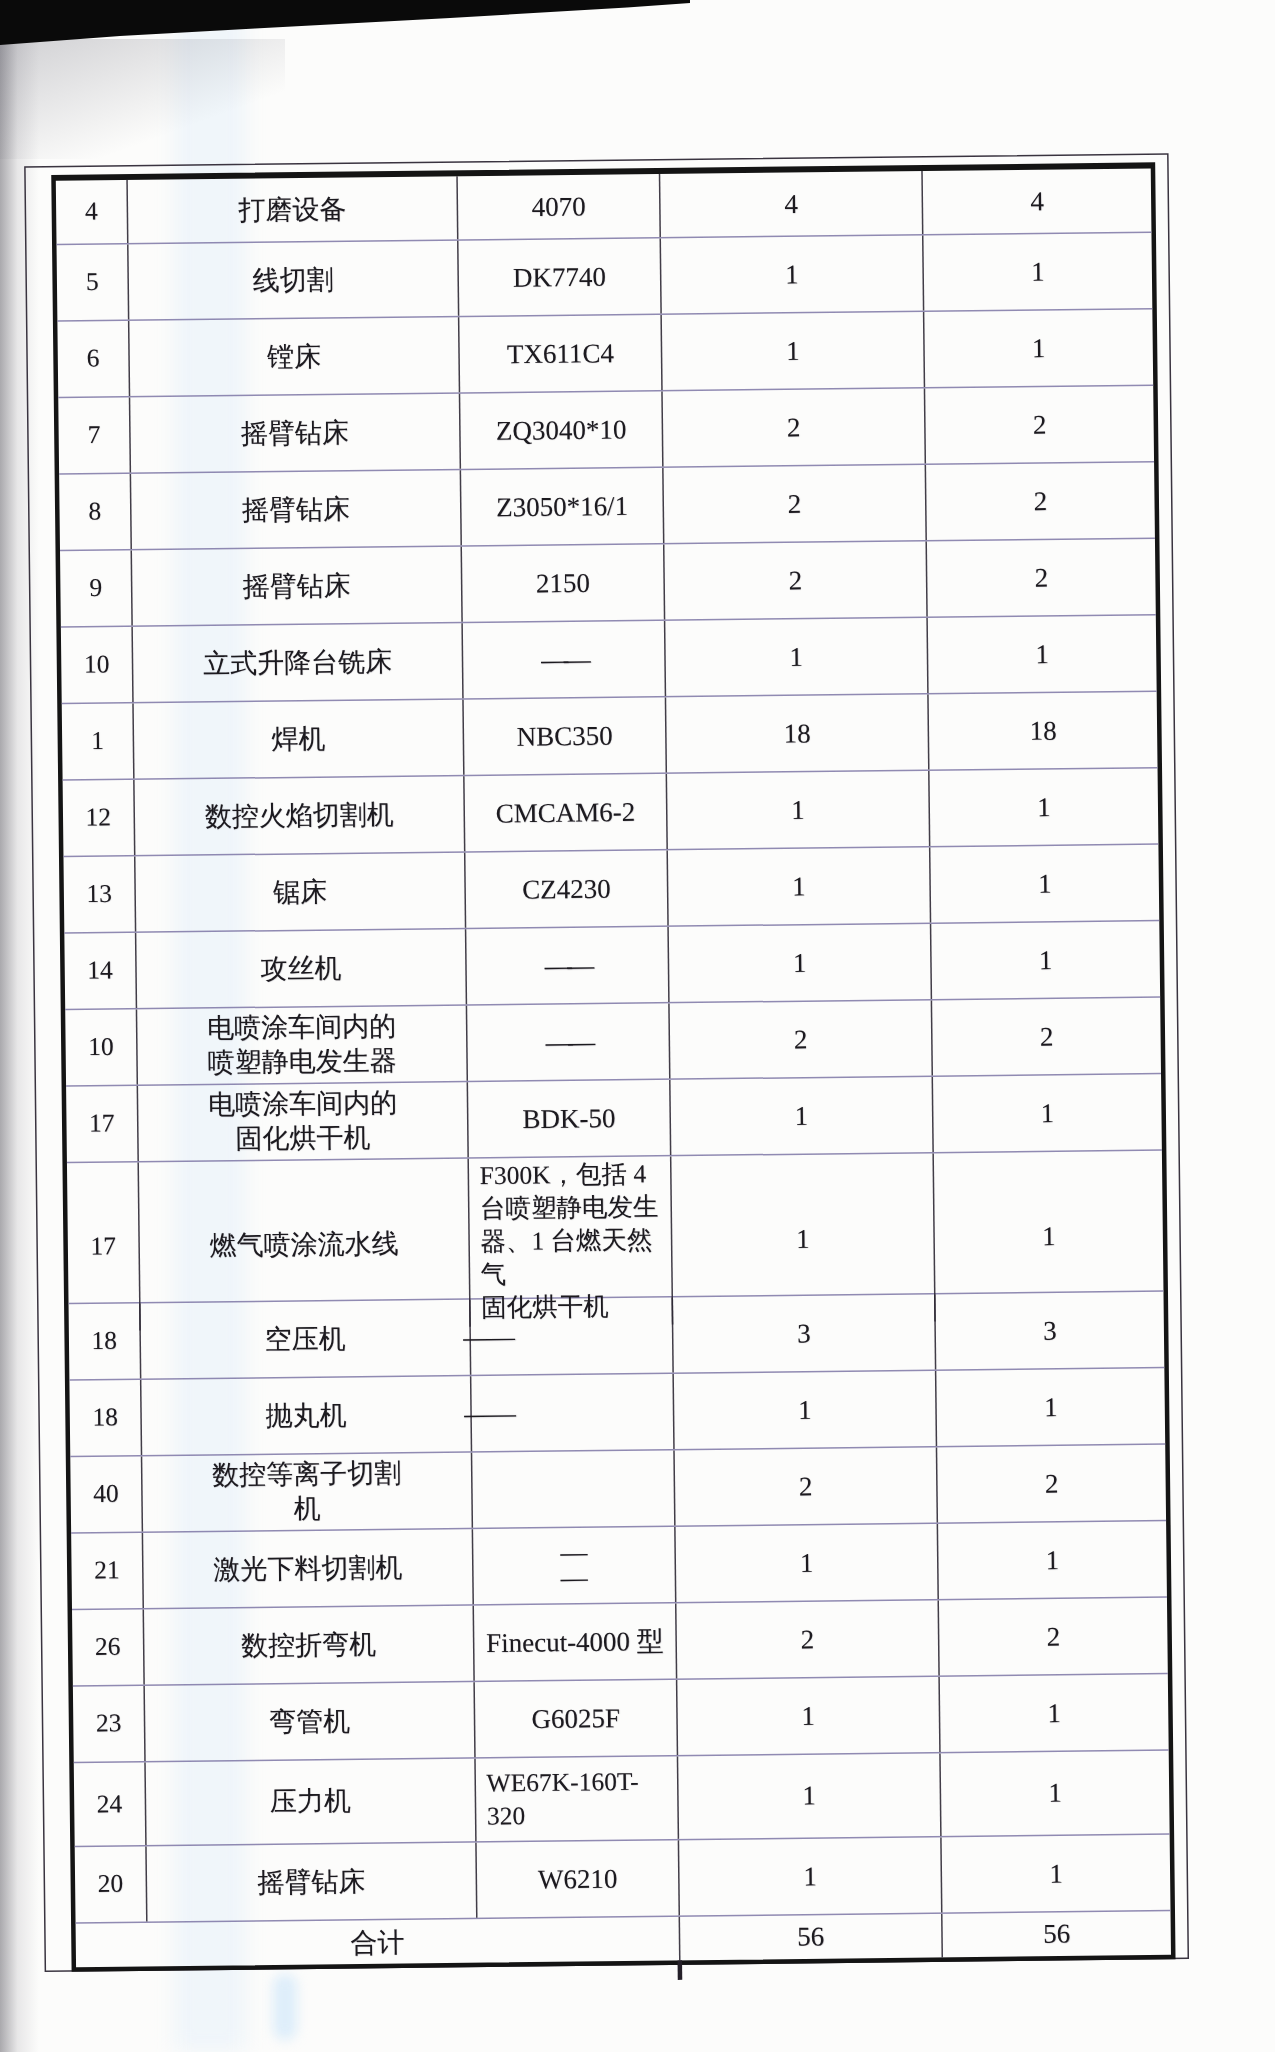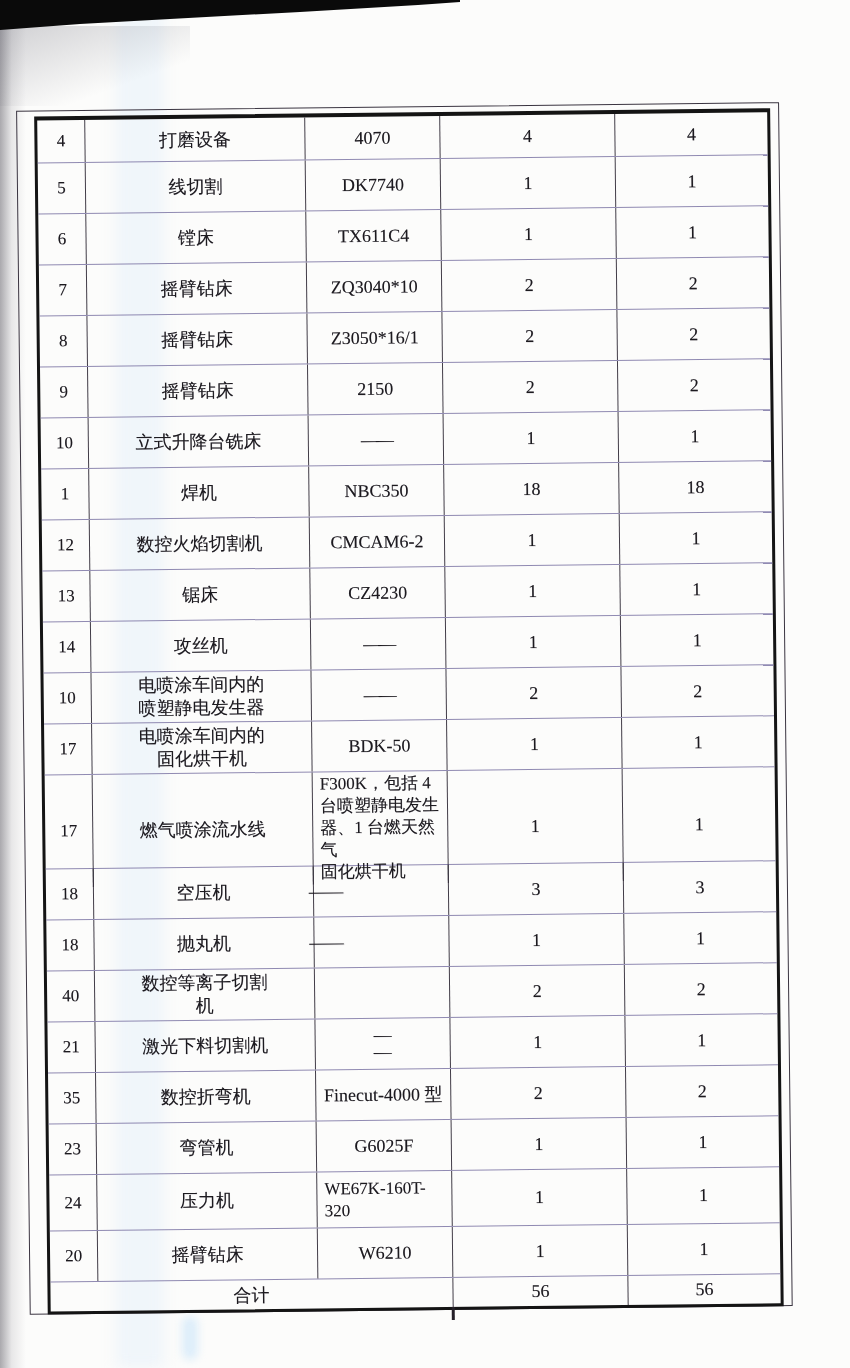--- a/index.html
+++ b/index.html
@@ -219,21 +219,21 @@
           </div>
           <div class="row" style="height: 51px;">
             <div class="cell c-no"><span>21</span></div>
             <div class="cell c-name"><span>激光下料切割机</span></div>
             <div class="cell c-model model-stack"><span>—
 —</span></div>
             <div class="cell c-qty"><span>1</span></div>
             <div class="cell c-qty"><span>1</span></div>
           </div>
           <div class="row" style="height: 51px;">
-            <div class="cell c-no"><span>35</span></div>
+            <div class="cell c-no"><span>26</span></div>
             <div class="cell c-name"><span>数控折弯机</span></div>
             <div class="cell c-model"><span>Finecut-4000 型</span></div>
             <div class="cell c-qty"><span>2</span></div>
             <div class="cell c-qty"><span>2</span></div>
           </div>
           <div class="row" style="height: 51px;">
             <div class="cell c-no"><span>23</span></div>
             <div class="cell c-name"><span>弯管机</span></div>
             <div class="cell c-model"><span>G6025F</span></div>
             <div class="cell c-qty"><span>1</span></div>

